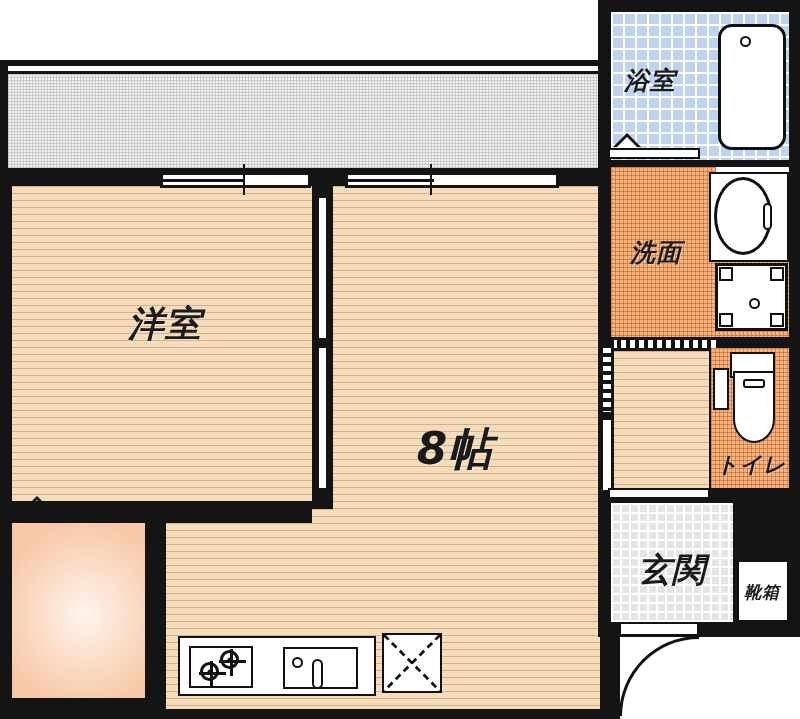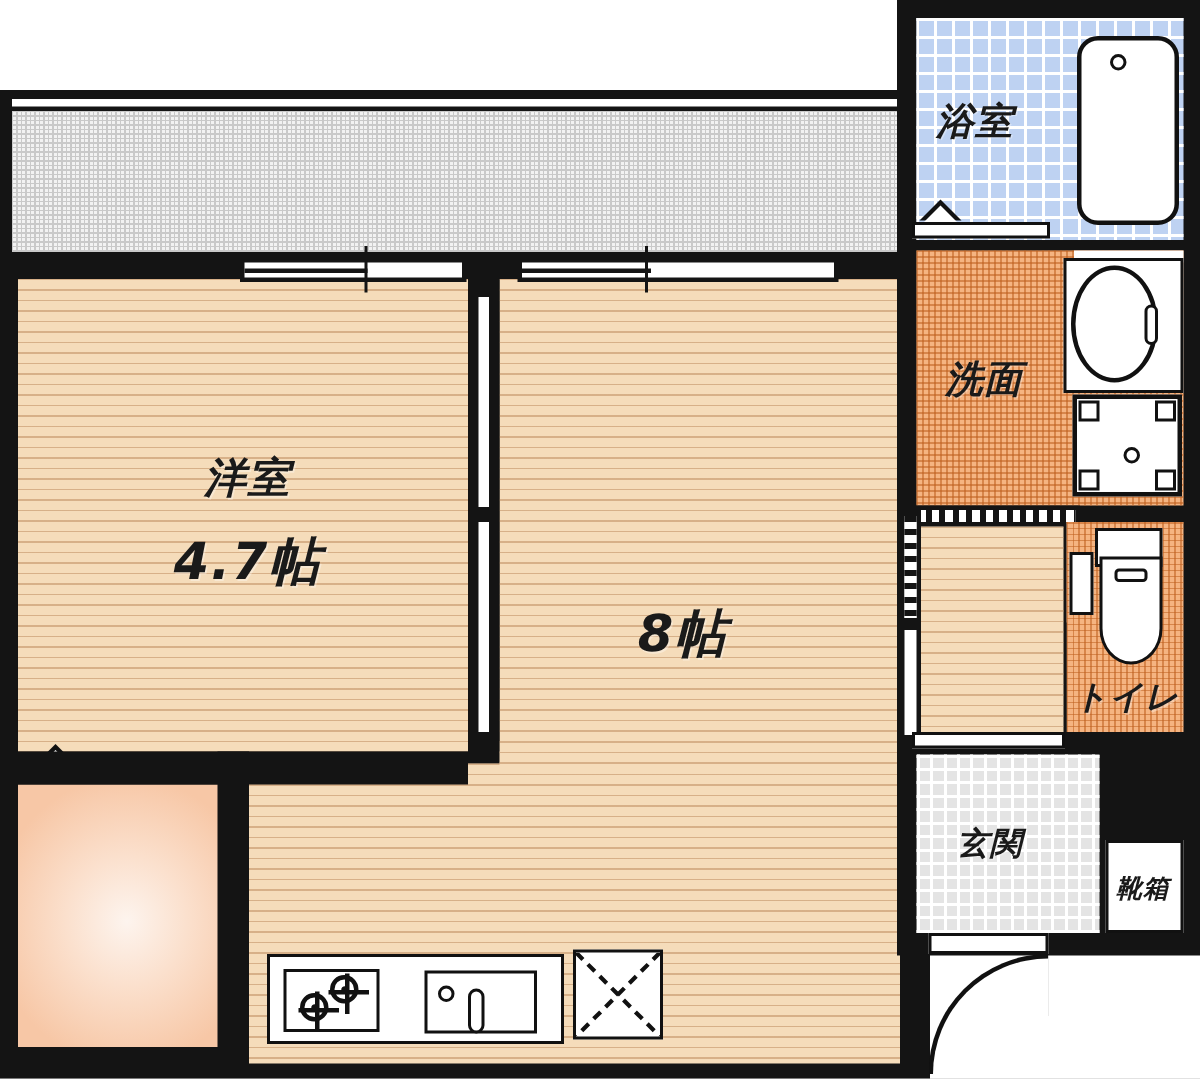--- a/index.html
+++ b/index.html
@@ -121,28 +121,27 @@
 <div id="plan">
 
   <div class="lyr wall" style="left:0px;top:60px;width:620px;height:120px;"></div>
   <div class="lyr fill-balcony" style="left:8px;top:74px;width:605px;height:94px;"></div>
   <div class="lyr fill-white" style="left:8px;top:66px;width:605px;height:5px;"></div>
 
   <div class="lyr wall" style="left:0px;top:168px;width:620px;height:551px;"></div>
 
   <div class="lyr floor-wood" style="left:12px;top:186px;width:300px;height:315px;"></div>
 
-  <div class="lbl c" style="left:165px;top:300px;font-size:28px;">洋室</div>
-  <div class="lbl c" style="left:165px;top:352px;font-size:34px;">4.7帖</div>
+  <div class="lbl c" style="left:165px;top:300px;font-size:36px;">洋室</div>
 
   <div class="lyr floor-wood" style="left:333px;top:186px;width:267px;height:315px;"></div>
   <div class="lyr floor-wood" style="left:166px;top:509px;width:434px;height:200px;"></div>
   <div class="lyr floor-wood" style="left:333px;top:494px;width:267px;height:20px;"></div>
 
-  <div class="lbl c" style="left:455px;top:400px;font-size:34px;">8帖</div>
+  <div class="lbl c" style="left:455px;top:420px;font-size:44px;">8帖</div>
 
   <div class="lyr fill-wcl" style="left:12px;top:523px;width:145px;height:175px;"></div>
 
   <div class="fold-bar" style="left:16px;top:511px;width:90px;height:11px;"></div>
   <div class="fold-tri" style="left:23px;top:496px;"></div>
   <div class="fold-tri-in" style="left:26px;top:500px;"></div>
 
   <div class="lyr wall" style="left:312px;top:186px;width:21px;height:315px;"></div>
   <div class="sldoor" style="left:316px;top:196px;width:13px;height:296px;">
     <div class="leaf" style="left:3px;top:2px;width:7px;height:140px;"></div>
@@ -229,21 +228,21 @@
   </div>
 
   <div class="lyr floor-wood" style="left:611px;top:351px;width:98px;height:137px;"></div>
 
   <div class="sldoor" style="left:600px;top:340px;width:14px;height:155px;">
     <div class="dashes" style="left:3px;top:4px;width:8px;height:68px;"></div>
     <div class="leaf" style="left:3px;top:80px;width:8px;height:70px;"></div>
   </div>
 
   <div class="lyr fill-genkan" style="left:611px;top:503px;width:122px;height:119px;"></div>
-  <div class="lbl" style="left:638px;top:548px;font-size:21px;">玄関</div>
+  <div class="lbl" style="left:638px;top:548px;font-size:33px;">玄関</div>
 
   <div class="fold-bar" style="left:608px;top:488px;width:102px;height:11px;"></div>
 
   <div class="fx fx-thin" style="left:737px;top:560px;width:52px;height:62px;"></div>
   <div class="lbl" style="left:744px;top:581px;font-size:17px;">靴箱</div>
 
   <div class="fold-bar" style="left:619px;top:622px;width:80px;height:14px;"></div>
   <div class="door-arc" style="left:619px;top:636px;width:80px;height:80px;"></div>
 
 </div>

